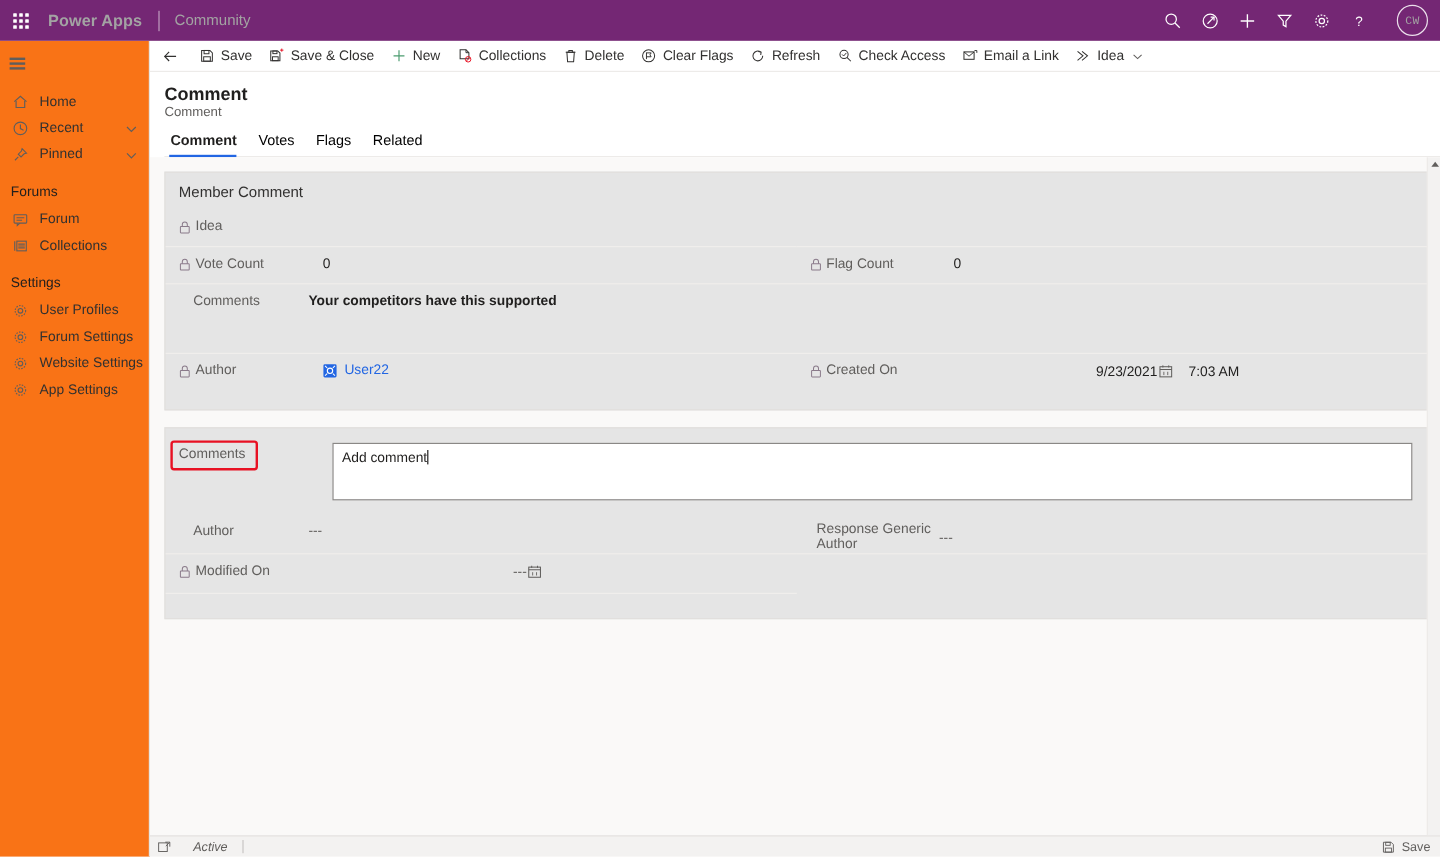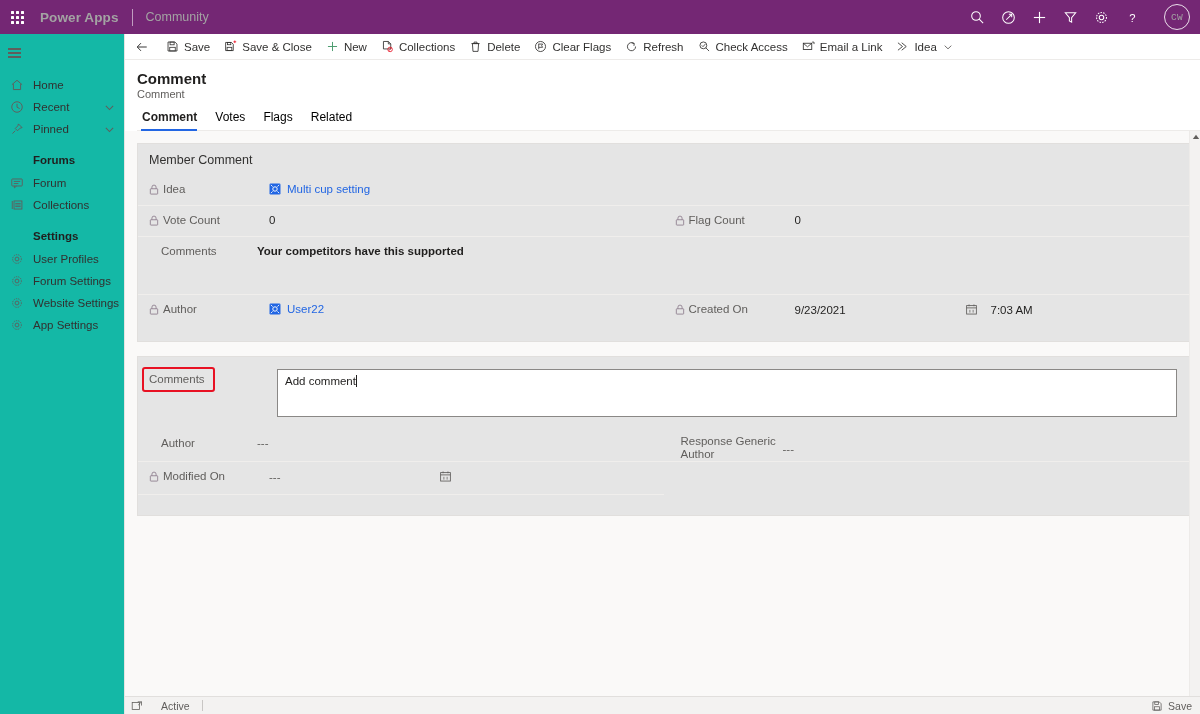--- a/index.html
+++ b/index.html
@@ -61,21 +61,21 @@
     font-size: 9.5px; margin-left: 16px; margin-right: 6px;
     cursor: pointer; letter-spacing: 0.2px; font-family: Liberation Mono, monospace;
   }
 
   
   .shell { display: flex; width: 1200px; height: 680px; }
 
   
   .sidebar {
     width: 125px; height: 680px;
-    background: #14b8a6;
+    background: #f97316;
     border-right: 1px solid #e5e4e2;
     padding-top: 4px;
     flex: 0 0 125px;
   }
   .hamburger {
     width: 125px; height: 30px;
     display: flex; align-items: center; padding-left: 8px;
     cursor: pointer;
   }
   .hamburger-lines { width: 13px; }
@@ -86,22 +86,22 @@
     color: #323130; font-size: 11.5px;
   }
   .nav-icon {
     width: 16px; height: 16px; margin-right: 8px;
     display: flex; align-items: center; justify-content: center;
     flex: 0 0 16px;
   }
   .nav-label { flex: 1; white-space: nowrap; }
   .nav-chevron { margin-right: 9px; display: flex; align-items: center; }
   .nav-group-title {
-    font-size: 11.5px; font-weight: bold; color: #201f1e;
-    padding-left: 9px; margin-top: 14px; margin-bottom: 6px; margin-left: 24px;
+    font-size: 11.5px; font-weight: normal; color: #201f1e;
+    padding-left: 9px; margin-top: 14px; margin-bottom: 6px;
   }
   .nav-spacer-sm { height: 6px; }
 
   
   .main { width: 1075px; height: 680px; display: flex; flex-direction: column; background: #fff; }
 
   
   .cmdbar {
     height: 26px; display: flex; align-items: center;
     border-bottom: 1px solid #edebe9;
@@ -179,21 +179,21 @@
     flex: 1 1 auto; font-size: 11.5px; color: #201f1e;
     padding-top: 8px; min-height: 23px;
     display: flex; align-items: flex-start;
   }
   .field-value.bold { font-weight: bold; }
   .link { color: #2266e3; display: flex; align-items: center; cursor: pointer; }
   .link span { margin-left: 6px; }
   .muted { color: #605e5c; }
 
   .datecell { display: flex; align-items: center; width: 100%; }
-  .date-text { width: 170px; }
+  .date-text { width: 170px; text-align: right; }
   .cal-icon { width: 16px; display: flex; align-items: center; margin-right: 10px; }
 
   
   .hl {
     outline: 2px solid #e81123;
     padding: 4px 8px 4px 5px;
     margin-top: 4px;
     margin-left: -5px;
     display: inline-flex;
     align-items: center;
@@ -232,21 +232,21 @@
   
   .footer {
     height: 18px; background: #f3f2f1;
     border-top: 1px solid #e1dfdd;
     display: flex; align-items: center;
     font-size: 10.5px; color: #605e5c;
     flex: 0 0 18px;
     padding-left: 6px;
   }
   .footer-icon { display: flex; align-items: center; margin-right: 18px; cursor: pointer; }
-  .footer-status { margin-right: 12px; }
+  .footer-status { margin-right: 12px; font-style: italic; }
   .footer-sep { width: 1px; height: 11px; background: #c8c6c4; }
   .footer-right { margin-left: auto; display: flex; align-items: center; padding-right: 8px; cursor: pointer; }
   .footer-right .fi { margin-right: 5px; display: flex; align-items: center; }
 </style>
 </head>
 <body>
 
 <div class="suitebar">
   <div class="waffle">
     <div class="waffle-grid">
@@ -569,33 +569,20 @@
           <div class="col col-left">
             <div class="field">
               <div class="field-label">
                 <span class="lock">
                   <svg width="10" height="11" viewBox="0 0 12 13">
                       <rect x="1.6" y="5.6" width="8.8" height="6.4" rx="0.6" fill="none" stroke="#8a7a8a" stroke-width="1"></rect>
                       <path d="M3.5 5.6 V3.7 A2.5 2.5 0 0 1 8.5 3.7 V5.6" fill="none" stroke="#8a7a8a" stroke-width="1"></path>
                     </svg>
                 </span>
                 <span>Idea</span>
-              </div>
-              <div class="field-value">
-                <span class="link">
-                  <svg width="12" height="12" viewBox="0 0 14 14">
-                      <rect x="0.6" y="0.6" width="12.8" height="12.8" rx="1.4" fill="#2266e3"></rect>
-                      <circle cx="7" cy="7" r="2.6" fill="none" stroke="#fff" stroke-width="1.1"></circle>
-                      <line x1="2.2" y1="2.2" x2="4.2" y2="4.2" stroke="#fff" stroke-width="1"></line>
-                      <line x1="11.8" y1="2.2" x2="9.8" y2="4.2" stroke="#fff" stroke-width="1"></line>
-                      <line x1="2.2" y1="11.8" x2="4.2" y2="9.8" stroke="#fff" stroke-width="1"></line>
-                      <line x1="11.8" y1="11.8" x2="9.8" y2="9.8" stroke="#fff" stroke-width="1"></line>
-                    </svg>
-                  <span>Multi cup setting</span>
-                </span>
               </div>
             </div>
           </div>
           <div class="col">
               <div class="field"></div>
             </div>
         </div>
 
         <div class="rowgrid">
           <div class="col col-left">

